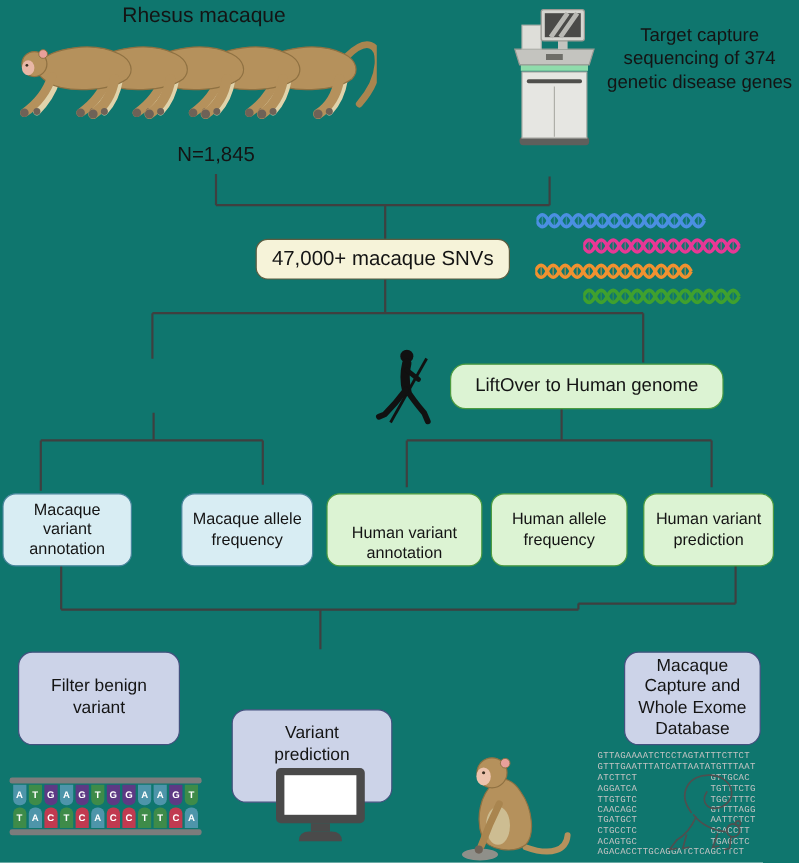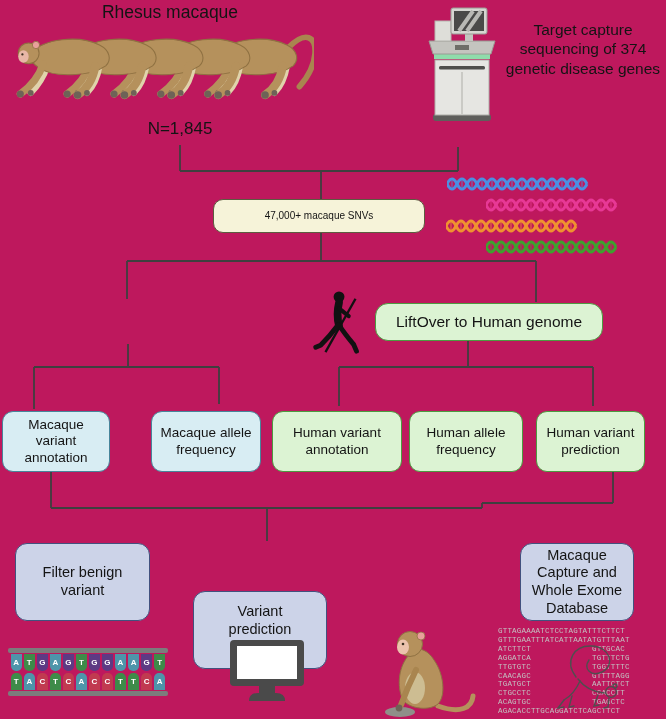--- a/index.html
+++ b/index.html
@@ -1,23 +1,23 @@
 <!DOCTYPE html>
 <html><head>
 <meta charset="utf-8">
 <style>
   html,body{margin:0;padding:0;background:#fff;}
-  #figure{position:relative;width:666px;height:719px;background:#be185d;overflow:hidden;
+  #figure{position:relative;width:666px;height:719px;background:#0f766e;overflow:hidden;
           font-family:"Liberation Sans",sans-serif;color:#141414;}
   .abs{position:absolute;}
   .ctext{text-align:center;}
   
   .fbox{position:absolute;display:flex;align-items:center;justify-content:center;
         text-align:center;line-height:1.22;box-sizing:border-box;}
-  .box-snv{background:#f6f3d9;border:1.6px solid #5c5c40;border-radius:10px;font-size:10px;}
+  .box-snv{background:#f6f3d9;border:1.6px solid #5c5c40;border-radius:10px;font-size:17px;}
   .box-green{background:#dcf3d3;border:1.6px solid #4c9b40;border-radius:11px;font-size:13.5px;}
   .box-liftover{background:#dcf3d3;border:1.6px solid #4c9b40;border-radius:13px;font-size:15.5px;}
   .box-blue{background:#d8edf3;border:1.6px solid #47859b;border-radius:11px;font-size:13.5px;}
   .box-purple{background:#ccd3e8;border:1.6px solid #42517e;border-radius:12px;font-size:14.5px;}
   .fbox span{padding:2px 4px;}
   
   .title{font-size:17.5px;}
   .nlabel{font-size:17px;text-align:center;}
   .seqcap{font-size:15.5px;line-height:1.25;}
   
@@ -132,21 +132,21 @@
   <div class="fbox box-liftover" style="left:375px;top:303px;width:228px;height:38px;">
     <span>LiftOver to Human genome</span>
   </div>
 
   <div class="fbox box-blue" style="left:2px;top:411px;width:108px;height:61px;">
     <span>Macaque variant annotation</span>
   </div>
   <div class="fbox box-blue" style="left:151px;top:411px;width:110px;height:61px;">
     <span>Macaque allele frequency</span>
   </div>
-  <div class="fbox box-green" style="left:272px;top:411px;width:130px;height:61px;">
+  <div class="fbox box-green" style="left:272px;top:411px;width:130px;height:61px;align-items:flex-end;">
     <span>Human variant annotation</span>
   </div>
   <div class="fbox box-green" style="left:409px;top:411px;width:114px;height:61px;">
     <span>Human allele frequency</span>
   </div>
   <div class="fbox box-green" style="left:536px;top:411px;width:109px;height:61px;">
     <span>Human variant prediction</span>
   </div>
 
   <div class="fbox box-purple" style="left:15px;top:543px;width:135px;height:78px;">

